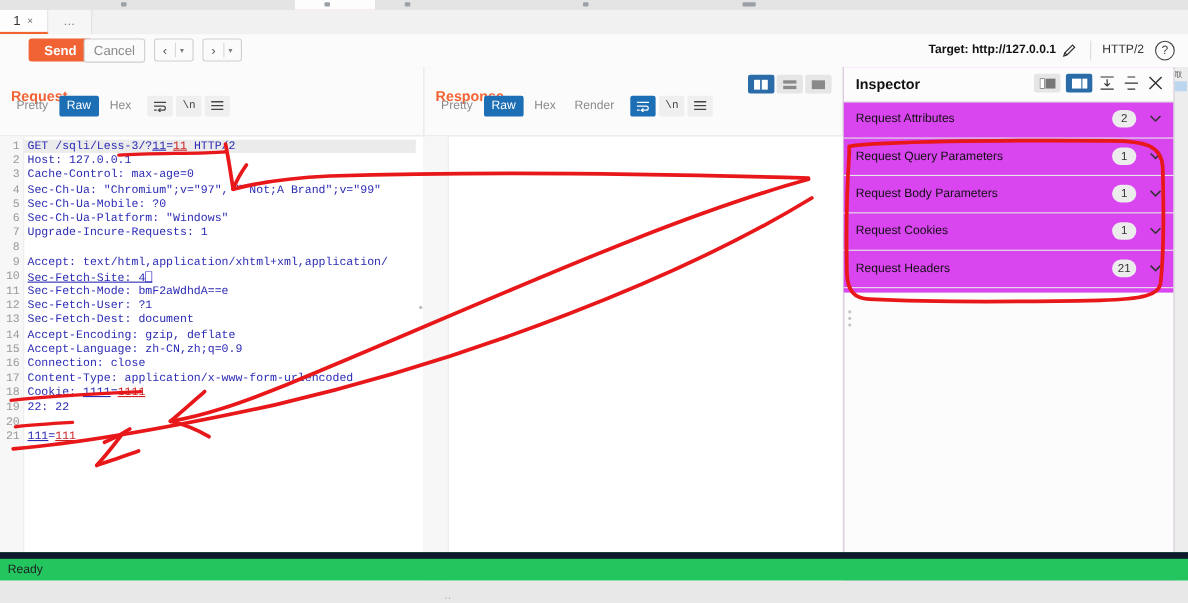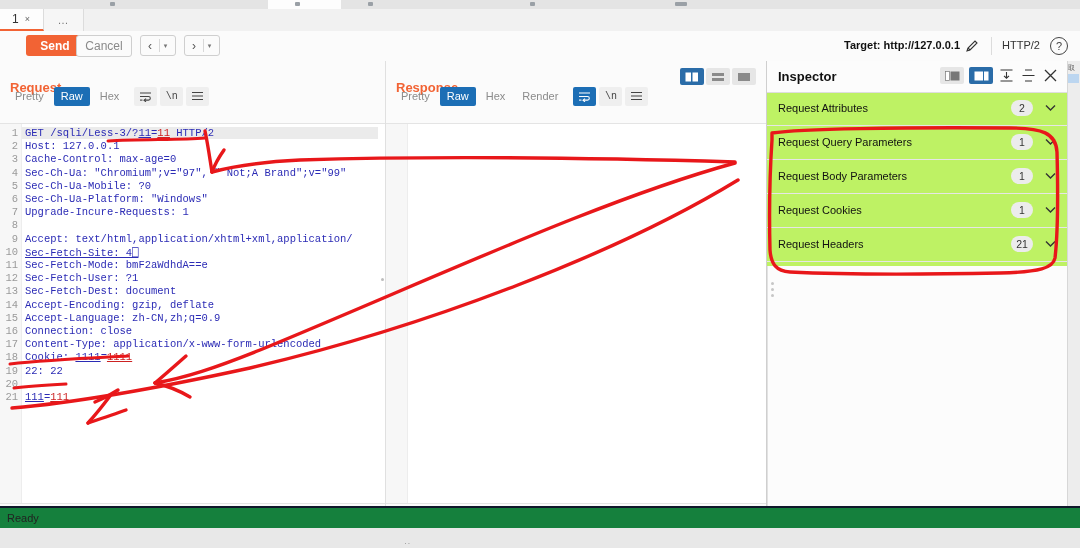--- a/index.html
+++ b/index.html
@@ -42,21 +42,21 @@
   .pencil{position:absolute;right:100px;top:7px;width:16px;height:16px;cursor:pointer;}
   .vsep{position:absolute;right:88px;top:6px;width:1px;height:18px;background:#dcdcdc;}
   .httpv{position:absolute;right:40px;top:8px;font-size:11px;color:#333;cursor:pointer;}
   .qmark{position:absolute;right:12px;top:6px;width:18px;height:18px;border:1.4px solid #444;border-radius:50%;
          text-align:center;line-height:16px;font-size:11px;color:#444;cursor:pointer;box-sizing:border-box;}
 
   
   .panel{position:absolute;top:61px;background:#fbfbfb;box-sizing:border-box;}
   #req-panel{left:0;width:386px;height:467px;border-right:1px solid #e0e0e0;}
   #res-panel{left:386px;width:381px;height:467px;border-right:1px solid #cfcfcf;}
-  #insp-panel{left:767px;width:300px;height:467px;background:#bef264;}
+  #insp-panel{left:767px;width:300px;height:467px;background:#d946ef;}
   .rightgutter{position:absolute;left:1067px;top:61px;width:13px;height:467px;background:#ededed;border-left:1px solid #d7d7d7;}
 
   .ptitle{position:absolute;left:10px;top:19px;font-size:13px;font-weight:bold;color:#f26334;}
   .subtabs{position:absolute;left:8px;top:25px;height:20px;display:flex;align-items:center;gap:3px;}
   .st{height:19px;padding:0 7px;display:flex;align-items:center;font-size:11px;color:#8b8b8b;
       background:#efefef;border-radius:2px;cursor:pointer;}
   .st.on{background:#1c6eb5;color:#fff;}
   .st.plain{background:transparent;}
   .iconbtn{width:23px;height:19px;background:#efefef;border-radius:2px;display:flex;align-items:center;justify-content:center;cursor:pointer;}
   .iconbtn.on{background:#1c6eb5;}
@@ -108,21 +108,21 @@
   .insp-body .dots{position:absolute;left:4px;top:16px;}
   .insp-body .dots i{display:block;width:3px;height:3px;background:#c6c6c6;border-radius:50%;margin-bottom:3px;}
   .insp-edge{position:absolute;left:0;top:0;bottom:0;width:1px;background:#e2e2e2;}
 
   
   .edge-artifact{position:absolute;right:0;top:62px;width:13px;height:34px;}
   .edge-artifact .t1{position:absolute;left:1px;top:1px;font-size:7px;color:#555;letter-spacing:-1px;}
   .edge-artifact .t2{position:absolute;left:1px;top:12px;width:11px;height:9px;background:#bcd6f0;}
 
   
-  .statusbar{position:absolute;left:0;bottom:0;width:1080px;height:20px;background:#15803d;border-top:2px solid #0f172a;}
+  .statusbar{position:absolute;left:0;bottom:0;width:1080px;height:20px;background:#22c55e;border-top:6px solid #0f172a;}
   .statusbar .txt{position:absolute;left:7px;top:4px;font-size:11px;color:#222;}
 
   
   .anno{position:absolute;left:0;top:0;width:1080px;height:548px;pointer-events:none;}
 
   
   .pagefoot{position:absolute;left:0;bottom:0;width:1080px;height:20px;background:#e8e8e8;}
   .pagefoot .pip{position:absolute;left:404px;top:10px;font-size:9px;color:#9a9a9a;letter-spacing:1px;}
 </style>
 </head>

